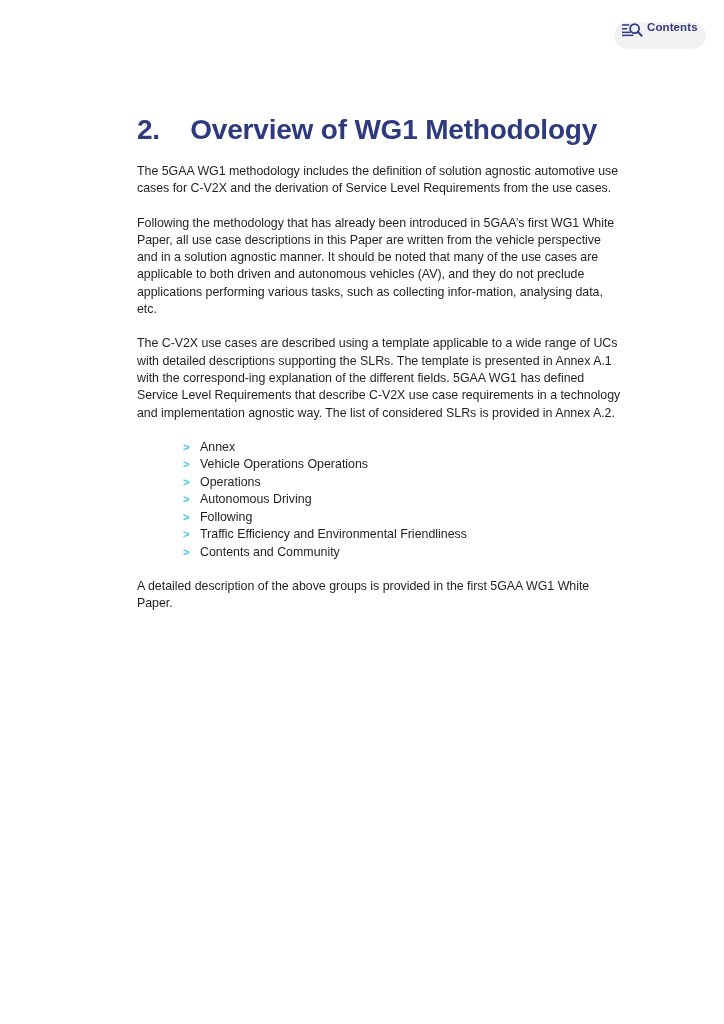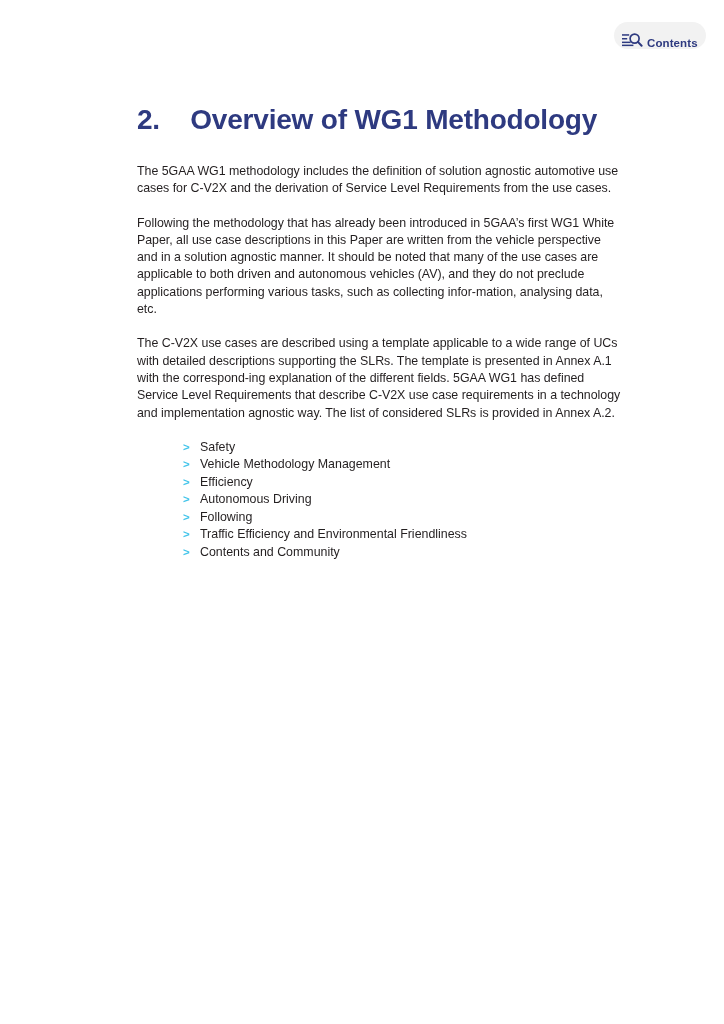--- a/index.html
+++ b/index.html
@@ -26,21 +26,21 @@
   
   .contents-btn {
     position: absolute;
     top: 22px;
     left: 614px;
     width: 92px;
     height: 27px;
     background: #f2f2f2;
     border-radius: 14px;
     display: flex;
-    align-items: flex-end;
+    align-items: flex-start;
     padding: 0 9px 0 8px;
     box-sizing: border-box;
     cursor: pointer;
   }
   .contents-icon {
     width: 21px;
     height: 17px;
     flex: 0 0 auto;
     margin-right: 4px;
     display: block;
@@ -50,21 +50,21 @@
     font-weight: bold;
     color: #2e3a80;
     letter-spacing: 0.1px;
     white-space: nowrap;
     line-height: 1;
   }
 
   
   .page-title {
     position: absolute;
-    top: 85px;
+    top: 95px;
     left: 137px;
     font-size: 28px;
     color: #2e3a80;
     font-weight: bold;
     letter-spacing: -0.2px;
     white-space: pre;
     line-height: 1.15;
   }
 
   
@@ -137,48 +137,49 @@
   <h1 class="page-title">2.    Overview of WG1 Methodology</h1>
 
   <div class="content">
     <p class="para">The 5GAA WG1 methodology includes the definition of solution agnostic automotive use cases for C-V2X and the derivation of Service Level Requirements from the use cases.</p>
     <p class="para">Following the methodology that has already been introduced in 5GAA’s first WG1 White Paper, all use case descriptions in this Paper are written from the vehicle perspective and in a solution agnostic manner. It should be noted that many of the use cases are applicable to both driven and autonomous vehicles (AV), and they do not preclude applications performing various tasks, such as collecting infor-mation, analysing data, etc.</p>
     <p class="para">The C-V2X use cases are described using a template applicable to a wide range of UCs with detailed descriptions supporting the SLRs. The template is presented in Annex A.1 with the correspond-ing explanation of the different fields. 5GAA WG1 has defined Service Level Requirements that describe C-V2X use case requirements in a technology and implementation agnostic way. The list of considered SLRs is provided in Annex A.2.</p>
 
     <ul class="group-list">
       <li>
         <span class="bullet-marker">&gt;</span>
-        <span class="bullet-text">Safety</span>
+        <span class="bullet-text">Annex</span>
       </li>
       <li>
         <span class="bullet-marker">&gt;</span>
-        <span class="bullet-text">Vehicle Methodology Management</span>
+        <span class="bullet-text">Vehicle Operations Operations</span>
       </li>
       <li>
         <span class="bullet-marker">&gt;</span>
-        <span class="bullet-text">Efficiency</span>
+        <span class="bullet-text">Operations</span>
       </li>
       <li>
         <span class="bullet-marker">&gt;</span>
         <span class="bullet-text">Autonomous Driving</span>
       </li>
       <li>
         <span class="bullet-marker">&gt;</span>
         <span class="bullet-text">Following</span>
       </li>
       <li>
         <span class="bullet-marker">&gt;</span>
         <span class="bullet-text">Traffic Efficiency and Environmental Friendliness</span>
       </li>
       <li>
         <span class="bullet-marker">&gt;</span>
         <span class="bullet-text">Contents and Community</span>
       </li>
     </ul>
 
+    <p class="para">A detailed description of the above groups is provided in the first 5GAA WG1 White Paper.</p>
   </div>
 
   <div class="footer">
     
 
     
     
   </div>
 
 </div>

